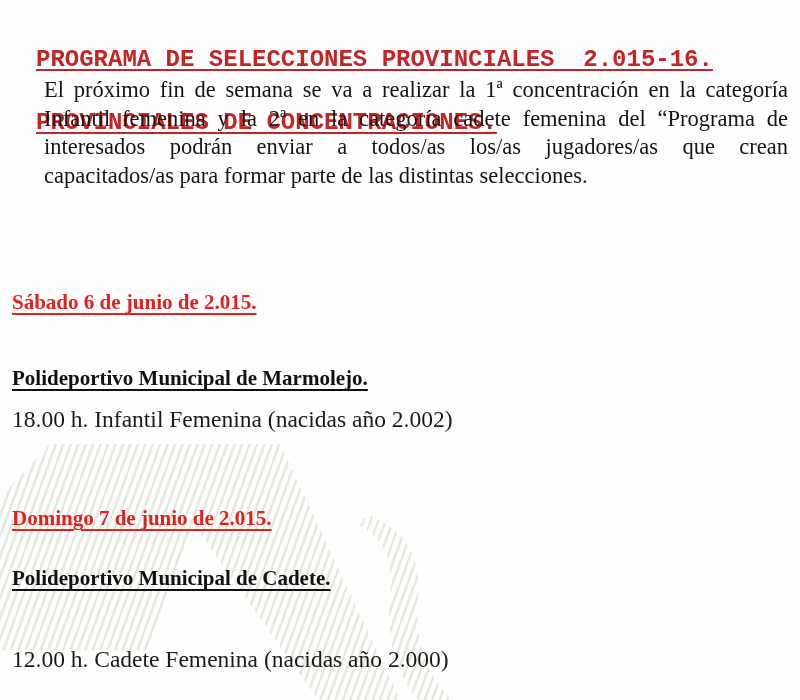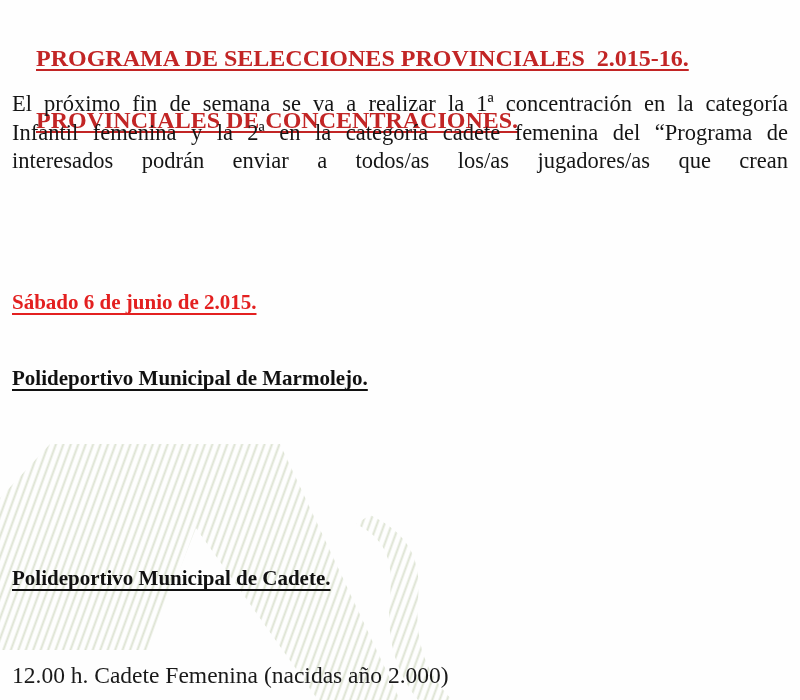--- a/index.html
+++ b/index.html
@@ -37,26 +37,28 @@
     font-weight: bold;
     line-height: 31px;
     color: #c22525;
     white-space: pre-wrap;
   }
   .doc-title .tline {
     display: inline-block;
     text-decoration: underline;
     text-decoration-thickness: 2px;
     text-underline-offset: 3px;
+    font-family: Liberation Mono, monospace;
   }
   .intro {
-    top: 90px;
+    top: 76px;
     right: 12px;
     font-size: 22.5px;
     line-height: 28.5px;
+    margin-left: 32px;
   }
   .intro .jline {
     text-align: justify;
     text-align-last: justify;
   }
   .intro .jline.last {
     text-align-last: left;
   }
   .heading {
     font-size: 21px;
@@ -72,21 +74,21 @@
     font-size: 23.5px;
     font-weight: normal;
     white-space: nowrap;
     color: #1a1a1a;
   }
   .pos-date-1  { top: 290px; }
   .pos-venue-1 { top: 366px; }
   .pos-event-1 { top: 406px; }
   .pos-date-2  { top: 506px; }
   .pos-venue-2 { top: 566px; }
-  .pos-event-2 { top: 646px; margin-top: 16px; }
+  .pos-event-2 { top: 646px; }
 </style>
 </head>
 <body>
 
 <div class="page">
 
   <svg class="watermark" viewBox="0 0 800 700" xmlns="http://www.w3.org/2000/svg" aria-hidden="true">
     <defs>
       <pattern id="hatch" width="7" height="7" patternUnits="userSpaceOnUse" patternTransform="rotate(20)">
         <line x1="1.5" y1="-1" x2="1.5" y2="8" stroke="#dde3d2" stroke-width="2"></line>
@@ -98,25 +100,28 @@
 
   <div class="txt doc-title">
     <span class="tline">PROGRAMA DE SELECCIONES PROVINCIALES  2.015-16.</span><br>
     <span class="tline">PROVINCIALES DE CONCENTRACIONES.</span>
   </div>
 
   <div class="txt intro">
     <div class="jline">El próximo fin de semana se va a realizar la 1ª concentración en la categoría</div>
     <div class="jline">Infantil femenina y la 2ª en la categoría cadete femenina del “Programa de</div>
     <div class="jline">interesados podrán enviar a todos/as los/as jugadores/as que crean</div>
+    <div class="jline last">capacitados/as para formar parte de las distintas selecciones.</div>
   </div>
 
   <div class="txt heading red pos-date-1">Sábado 6 de junio de 2.015.</div>
 
   <div class="txt heading black pos-venue-1">Polideportivo Municipal de Marmolejo.</div>
 
+  <div class="txt event-line pos-event-1">18.00 h. Infantil Femenina (nacidas año 2.002)</div>
 
+  <div class="txt heading red pos-date-2">Domingo 7 de junio de 2.015.</div>
 
   <div class="txt heading black pos-venue-2">Polideportivo Municipal de Cadete.</div>
 
   <div class="txt event-line pos-event-2">12.00 h. Cadete Femenina (nacidas año 2.000)</div>
 
 </div>
 
 </body></html>

